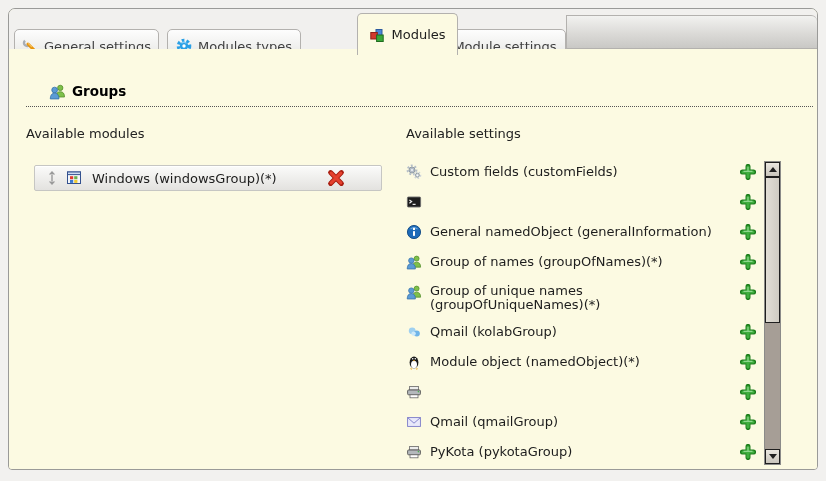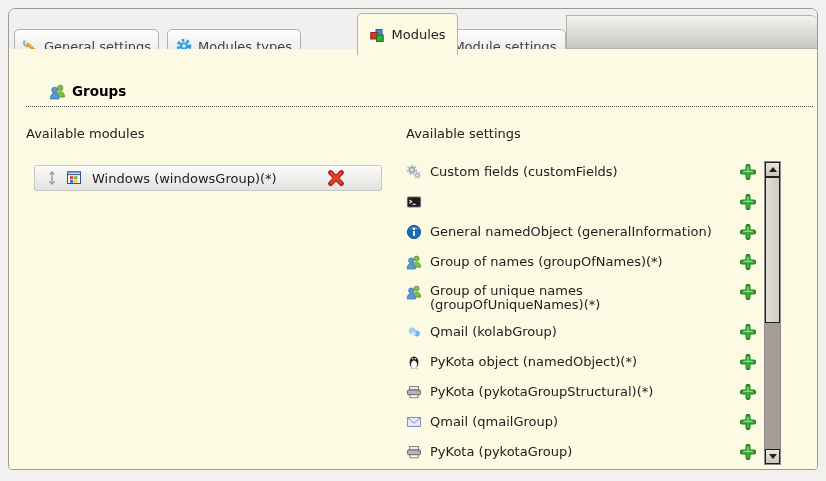--- a/index.html
+++ b/index.html
@@ -301,40 +301,39 @@
         <span class="mod-icon">
           <svg width="16" height="16" viewBox="0 0 16 16">
             <ellipse cx="8" cy="8.6" rx="4.4" ry="6" fill="#1a1a1a"></ellipse>
             <ellipse cx="8" cy="10.6" rx="3" ry="3.8" fill="#fff"></ellipse>
             <circle cx="6.7" cy="4.8" r="0.8" fill="#fff"></circle>
             <circle cx="9.3" cy="4.8" r="0.8" fill="#fff"></circle>
             <path d="M6.9 6.2 h2.2 l-1.1 1.3 z" fill="#f2a71b"></path>
             <path d="M3.8 14.6 h2.8 l-1.2 1.1 z M9.4 14.6 h2.8 l-1.4 1.1 z" fill="#f2a71b"></path>
           </svg>
         </span>
-        <span class="mod-label">PyKota object (namedObject)(*)</span>
+        <span class="mod-label">Module object (namedObject)(*)</span>
         <span class="add-btn">
           <svg width="16" height="16" viewBox="0 0 16 16">
             <path d="M8 2.4 V13.6 M2.4 8 H13.6" stroke="#1c7d1c" stroke-width="5" stroke-linecap="round"></path>
             <path d="M8 3 V13 M3 8 H13" stroke="#3fae3f" stroke-width="3.2" stroke-linecap="round"></path>
             <path d="M8 3.4 V6.6 M4 7.4 H12" stroke="#8ed88e" stroke-width="1.2" stroke-linecap="round"></path>
           </svg>
         </span>
       </div>
 
       <div class="row">
         <span class="mod-icon">
           <svg width="16" height="16" viewBox="0 0 16 16">
             <rect x="3.4" y="2.6" width="9.2" height="3.4" fill="#ececec" stroke="#666" stroke-width="0.8"></rect>
             <rect x="1.6" y="6" width="12.8" height="4.8" rx="1" fill="#b4b8bc" stroke="#555" stroke-width="0.9"></rect>
             <rect x="4" y="10.8" width="8" height="3" fill="#fff" stroke="#666" stroke-width="0.8"></rect>
             <circle cx="12.4" cy="7.6" r="0.8" fill="#4caf50"></circle>
           </svg>
         </span>
-        <span class="mod-label">PyKota (pykotaGroupStructural)(*)</span>
         <span class="add-btn">
           <svg width="16" height="16" viewBox="0 0 16 16">
             <path d="M8 2.4 V13.6 M2.4 8 H13.6" stroke="#1c7d1c" stroke-width="5" stroke-linecap="round"></path>
             <path d="M8 3 V13 M3 8 H13" stroke="#3fae3f" stroke-width="3.2" stroke-linecap="round"></path>
             <path d="M8 3.4 V6.6 M4 7.4 H12" stroke="#8ed88e" stroke-width="1.2" stroke-linecap="round"></path>
           </svg>
         </span>
       </div>
 
       <div class="row">

